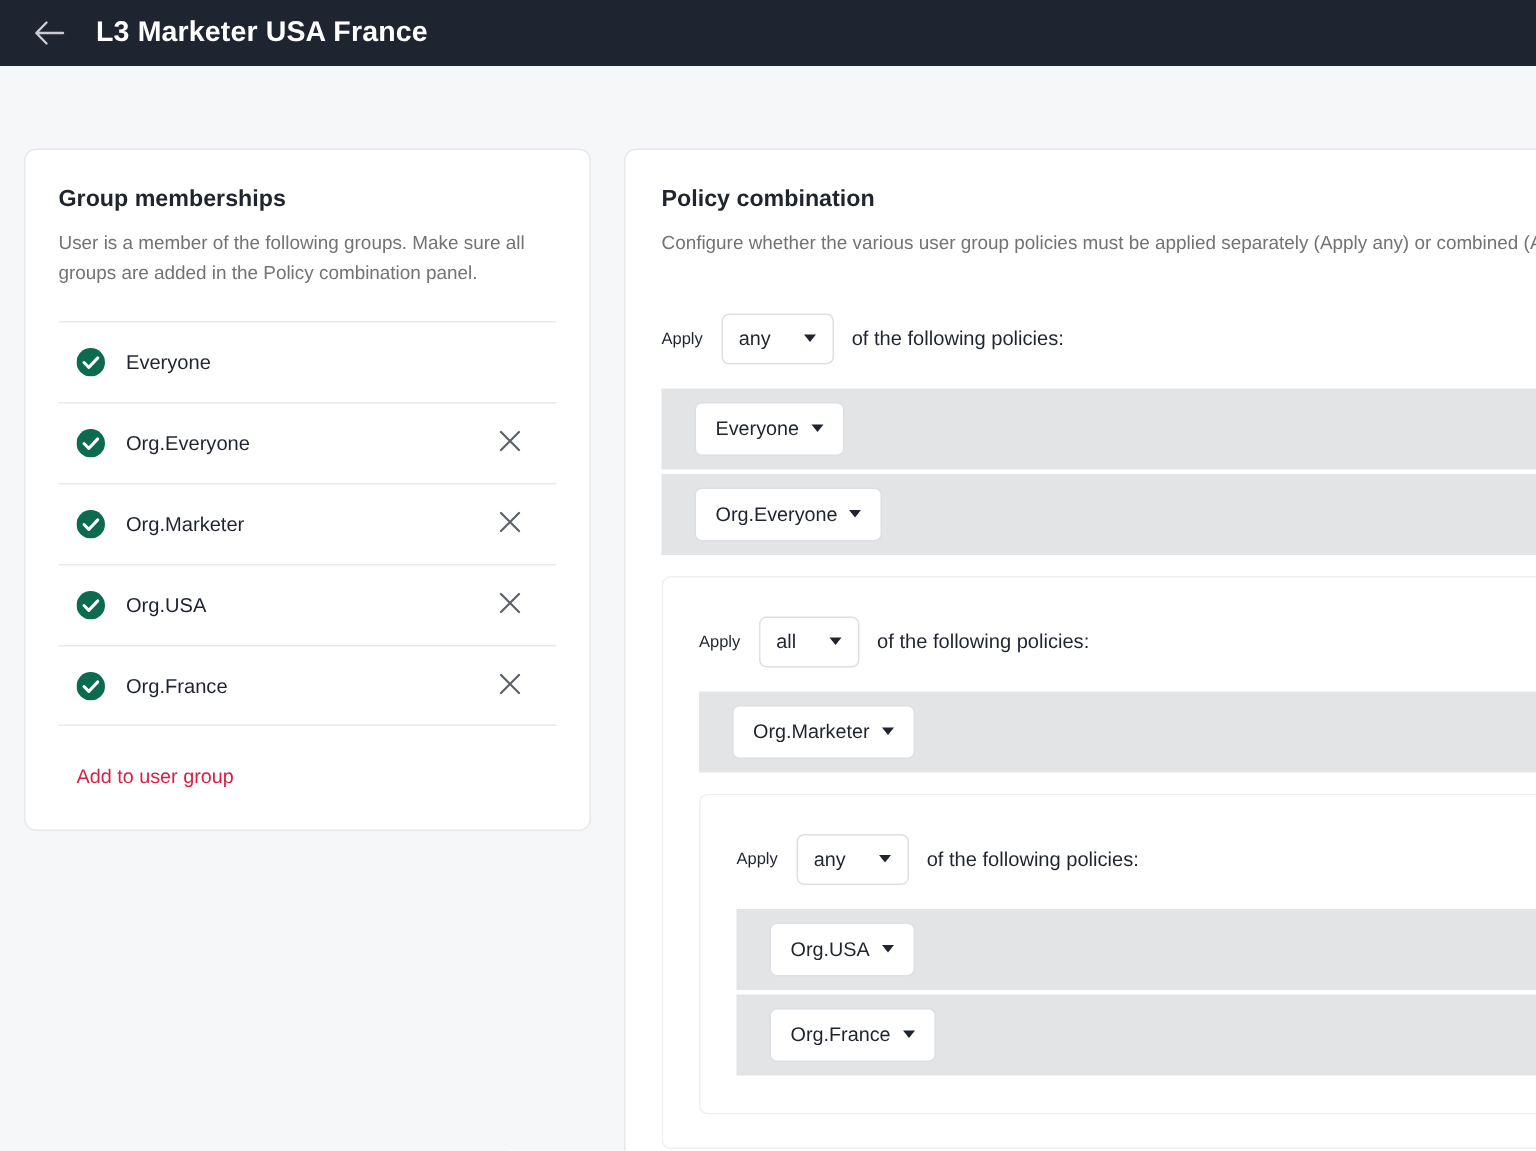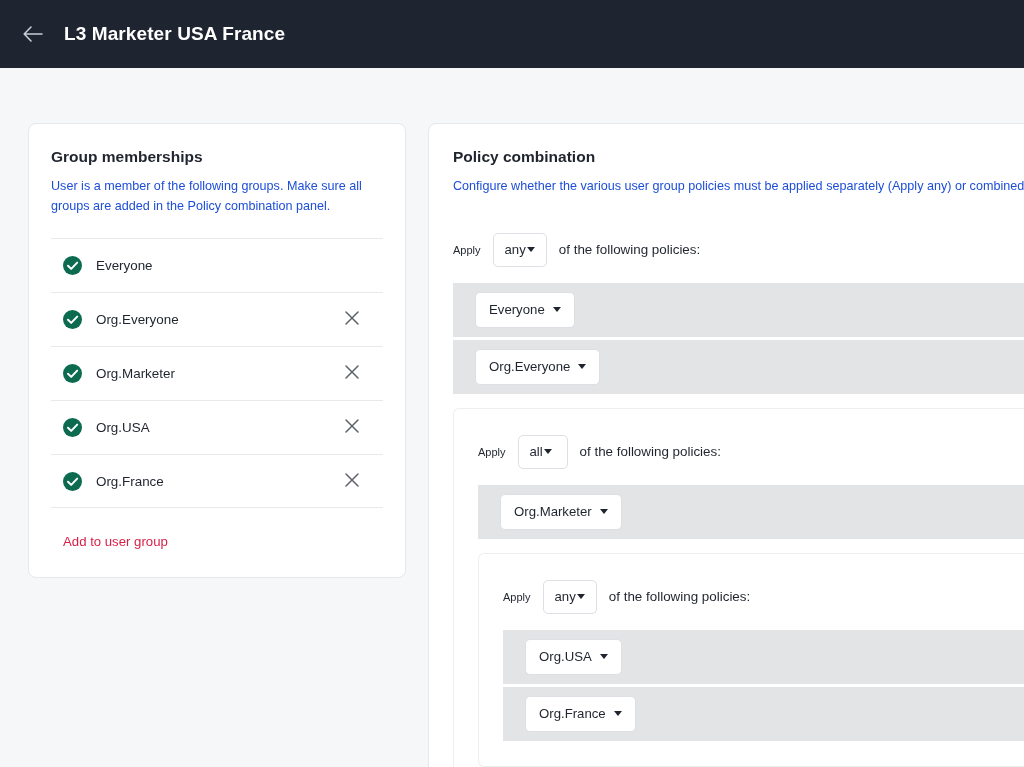--- a/index.html
+++ b/index.html
@@ -12,21 +12,21 @@
 
   body {
     font-family: "Liberation Sans", sans-serif;
     background: #f6f7f9;
     color: #1f242e;
     -webkit-font-smoothing: antialiased;
   }
 
   
   .topbar {
-    height: 68px;
+    height: 44px;
     background: #1e2430;
     display: flex;
     align-items: center;
     padding: 0 0 0 20px;
     gap: 18px;
   }
   .back-btn {
     width: 26px;
     height: 26px;
     display: flex;
@@ -43,21 +43,21 @@
     font-weight: bold;
     letter-spacing: 0.1px;
     white-space: nowrap;
   }
 
   
   .page {
     display: flex;
     align-items: flex-start;
     gap: 22px;
-    padding: 55px 0 0 28px;
+    padding: 55px 0 0 16px;
     height: 511px;
   }
 
   .card {
     background: #ffffff;
     border: 1px solid #e6e8ec;
     border-radius: 8px;
   }
 
   
@@ -68,21 +68,21 @@
   }
   .card-title {
     font-size: 15.5px;
     font-weight: bold;
     color: #1f242e;
     margin-bottom: 11px;
   }
   .card-desc {
     font-size: 12.6px;
     line-height: 1.55;
-    color: #1d4ed8;
+    color: #737373;
     max-width: 318px;
   }
 
   .group-list { margin-top: 22px; }
   .group-row {
     display: flex;
     align-items: center;
     height: 54px;
     border-top: 1px solid #e7e9ec;
     padding: 0 4px 0 12px;
@@ -144,21 +144,21 @@
   }
   .dropdown {
     background: #ffffff;
     border: 1px solid #dcdfe4;
     border-radius: 5px;
     height: 34px;
     min-width: 50px;
     padding: 0 11px;
     display: inline-flex;
     align-items: center;
-    gap: 1px;
+    gap: 22px;
     font-size: 13.2px;
     font-family: "Liberation Sans", sans-serif;
     color: #1f242e;
     cursor: pointer;
   }
   .caret {
     width: 0; height: 0;
     border-left: 4.5px solid transparent;
     border-right: 4.5px solid transparent;
     border-top: 5px solid #1f242e;

